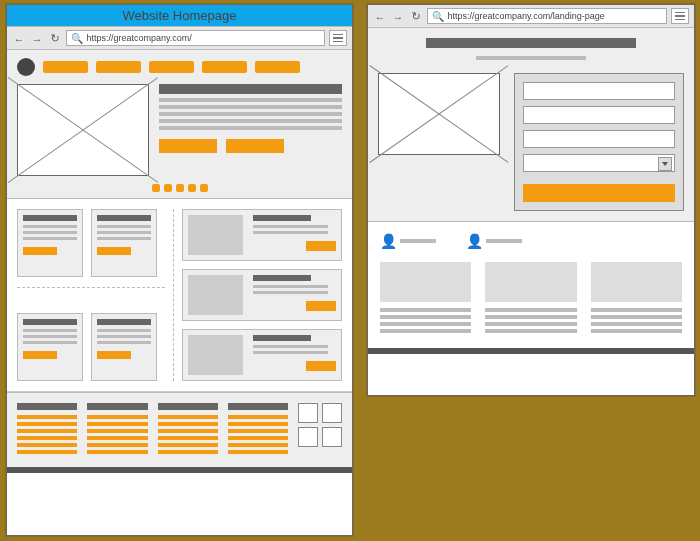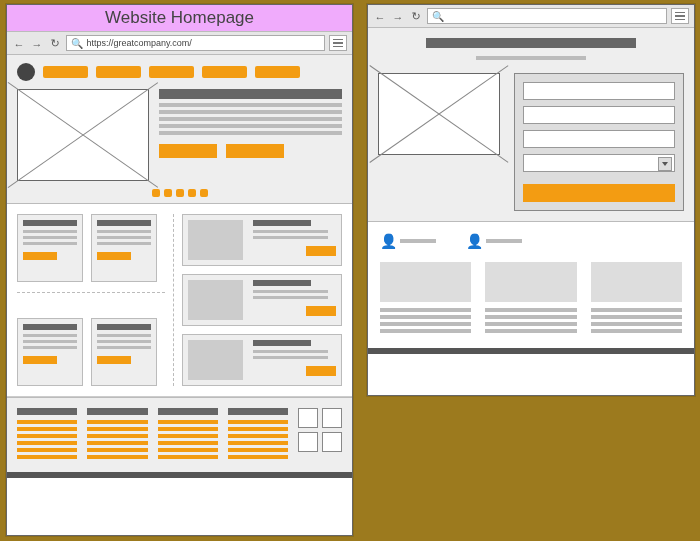--- a/index.html
+++ b/index.html
@@ -13,24 +13,24 @@
   }
   .browser{
     position:absolute;
     background:#fff;
     border:1px solid #666;
     box-shadow:0 0 0 1px rgba(0,0,0,.1);
   }
   .browser.left{left:6px;top:4px;width:345px;height:530px;}
   .browser.right{left:367px;top:4px;width:326px;height:390px;}
   .title-bar{
-    background:#f0abfc;
+    background:#0ea5e9;
     border-bottom:1px solid #bbb;
     text-align:center;
-    font-size:17px;
+    font-size:13px;
     color:#444;
     padding:3px 0;
   }
   .addr-bar{
     display:flex;align-items:center;
     gap:4px;
     background:#e6e6e6;
     padding:3px 5px;
     border-bottom:1px solid #bbb;
   }
@@ -290,20 +290,21 @@
   <div class="shadow-bar"></div>
 </div>
 
 <div class="browser right">
   <div class="addr-bar">
     <div class="nav-btn">←</div>
     <div class="nav-btn">→</div>
     <div class="nav-btn">↻</div>
     <div class="url-box">
       <span class="mag">🔍</span>
+      <span>https://greatcompany.com/landing-page</span>
     </div>
     <div class="menu-btn">
         <span></span>
         <span></span>
         <span></span>
       </div>
   </div>
 
   <div class="vp">
     <div class="lp-top">

